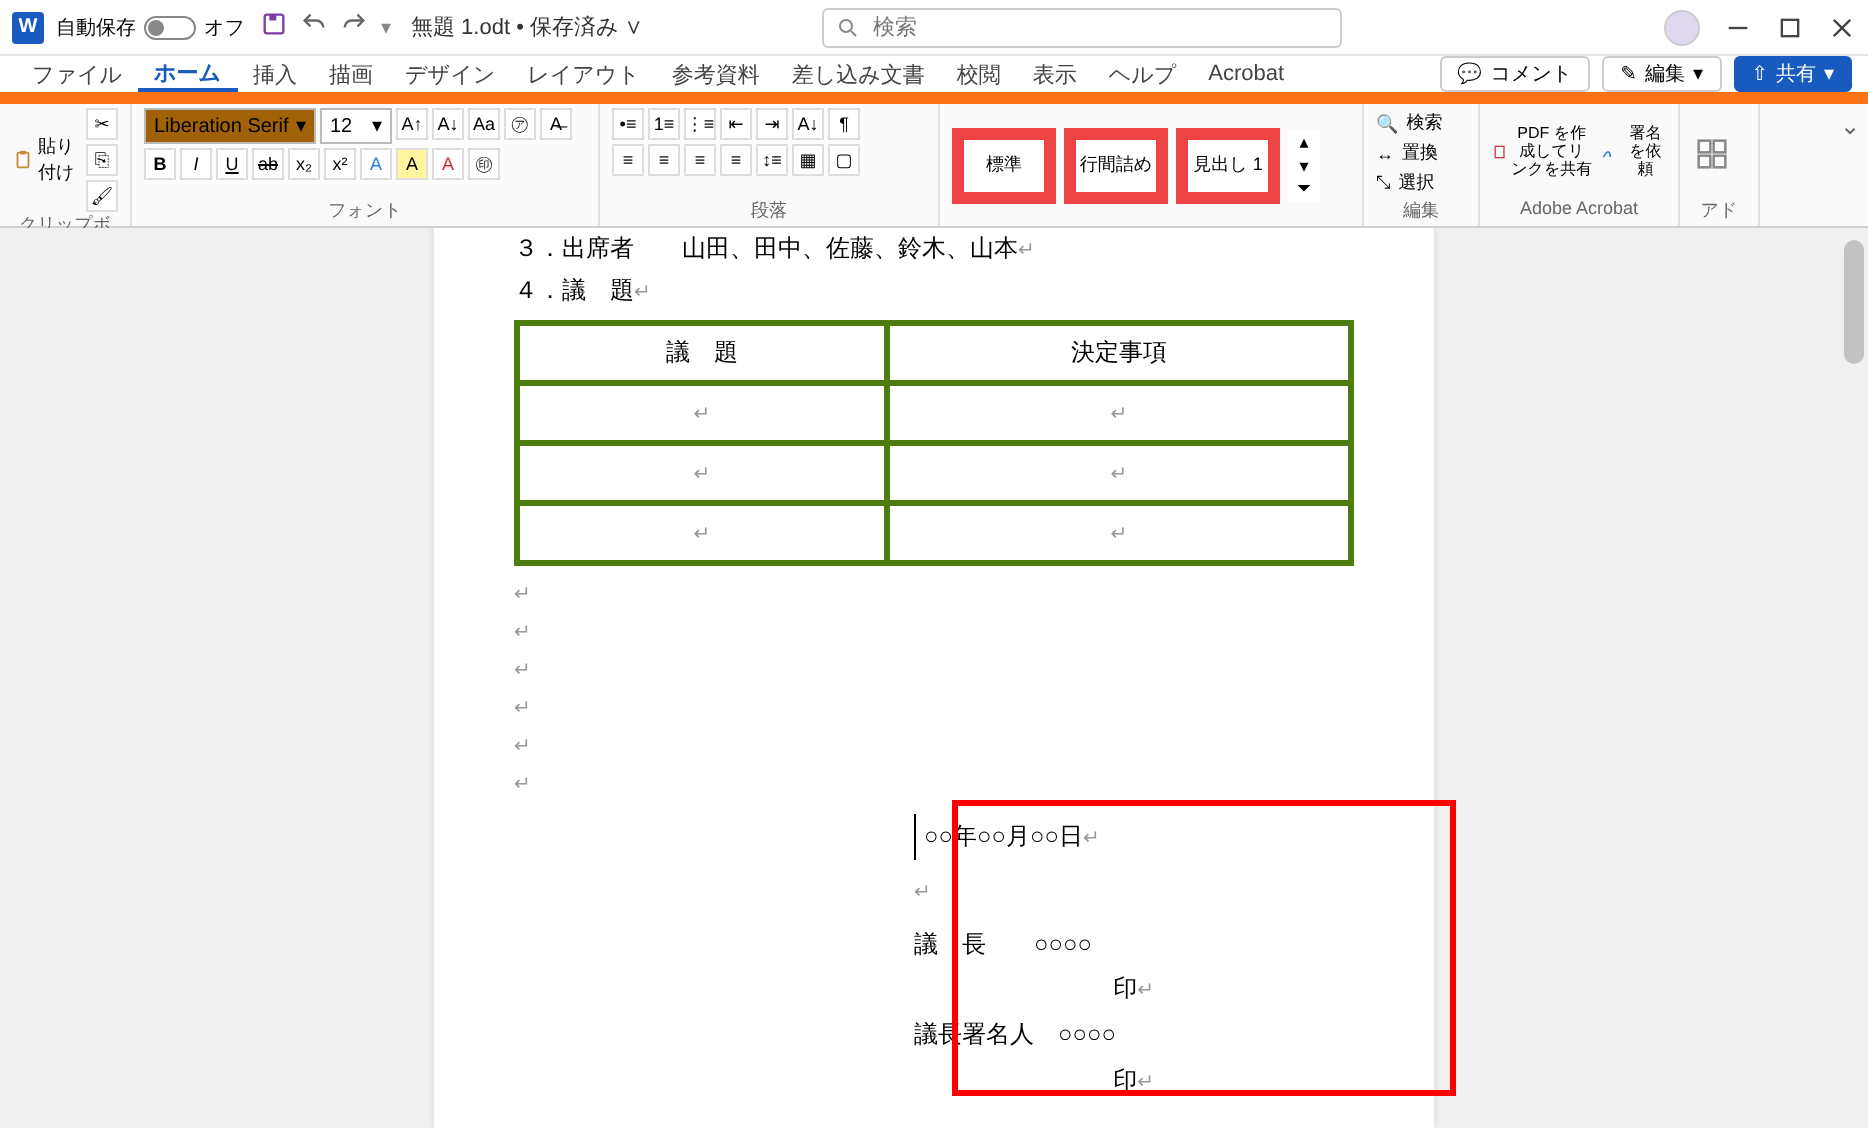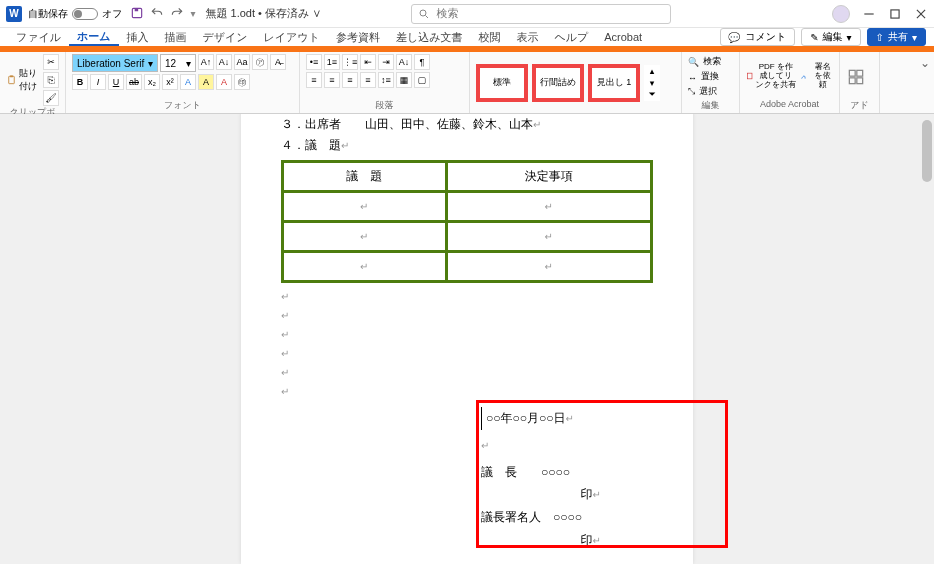--- a/index.html
+++ b/index.html
@@ -24,30 +24,30 @@
   .chipbtn { border: 1px solid #ccc; border-radius: 3px; padding: 1px 8px; font-size: 10px; display: flex; align-items: center; gap: 4px; }
   .chipbtn.primary { background: #185abd; color: #fff; border-color: #185abd; }
 
   .ribbon { display: flex; height: 62px; background: #fafafa; border-bottom: 1px solid #d0d0d0; }
   .group { border-right: 1px solid #e0e0e0; display: flex; flex-direction: column; padding: 2px 6px; }
   .group-body { flex: 1; display: flex; align-items: center; gap: 4px; }
   .group-label { font-size: 9px; color: #666; text-align: center; height: 12px; }
   .bigbtn { width: 36px; display: flex; flex-direction: row; align-items: center; font-size: 9px; gap: 2px; }
   .bigbtn svg { width: 20px; height: 20px; }
   .smicon { width: 16px; height: 16px; border: 1px solid #ddd; display: flex; align-items: center; justify-content: center; font-size: 9px; background: #fff; }
-  .fontbox { width: 86px; height: 18px; border: 1px solid #bbb; font-size: 10px; padding: 0 4px; display: flex; align-items: center; justify-content: space-between; background: #7dd3fc; }
+  .fontbox { width: 86px; height: 18px; border: 1px solid #bbb; font-size: 10px; padding: 0 4px; display: flex; align-items: center; justify-content: space-between; background: #a16207; }
   .sizebox { width: 36px; height: 18px; border: 1px solid #bbb; font-size: 10px; padding: 0 4px; display: flex; align-items: center; justify-content: space-between; background: #fff; }
   .rowicons { display: flex; gap: 2px; }
   .col { display: flex; flex-direction: column; gap: 2px; }
-  .stylebox { width: 52px; height: 38px; border: 4px solid #ef4444; display: flex; align-items: center; justify-content: center; font-size: 9px; background: #fff; }
+  .stylebox { width: 52px; height: 38px; border: 6px solid #ef4444; display: flex; align-items: center; justify-content: center; font-size: 9px; background: #fff; }
   .editcol { display:flex; flex-direction:column; gap:2px; font-size:9px; }
   .editcol div { display:flex; align-items:center; gap:4px;}
 
   .docarea { position: absolute; top: 114px; left: 0; right: 0; bottom: 0; background: #f0f0f0; display: flex; justify-content: center; overflow: hidden; }
-  .page { width: 452px; background: #fff; margin-top: -2px; box-shadow: 0 0 4px rgba(0,0,0,.1); padding: 0 40px 20px 40px; font-family: "MS Mincho", serif; font-size: 12px; color: #000; }
+  .page { width: 500px; background: #fff; margin-top: -2px; box-shadow: 0 0 4px rgba(0,0,0,.1); padding: 0 40px 20px 40px; font-family: "MS Mincho", serif; font-size: 12px; color: #000; }
   .pline { margin: 4px 0; }
   .ret { color: #999; font-size: 10px; }
   table.doc { border-collapse: collapse; width: 100%; margin: 6px 0; }
   table.doc td { border: 3px solid #4d7c0f; height: 30px; text-align: center; vertical-align: middle; padding: 4px; }
   .sig { margin-left: 200px; margin-top: 8px; line-height: 1.9; }
   .redframe { position: absolute; left: 476px; top: 400px; width: 252px; height: 148px; border: 3px solid #f00; pointer-events:none; }
   .scrollbar { position: absolute; right: 0; top: 114px; bottom: 0; width: 14px; background: #f0f0f0; }
   .thumb { position: absolute; right: 2px; top: 6px; width: 10px; height: 62px; background: #c2c2c2; border-radius: 5px; }
 </style>
 </head>

